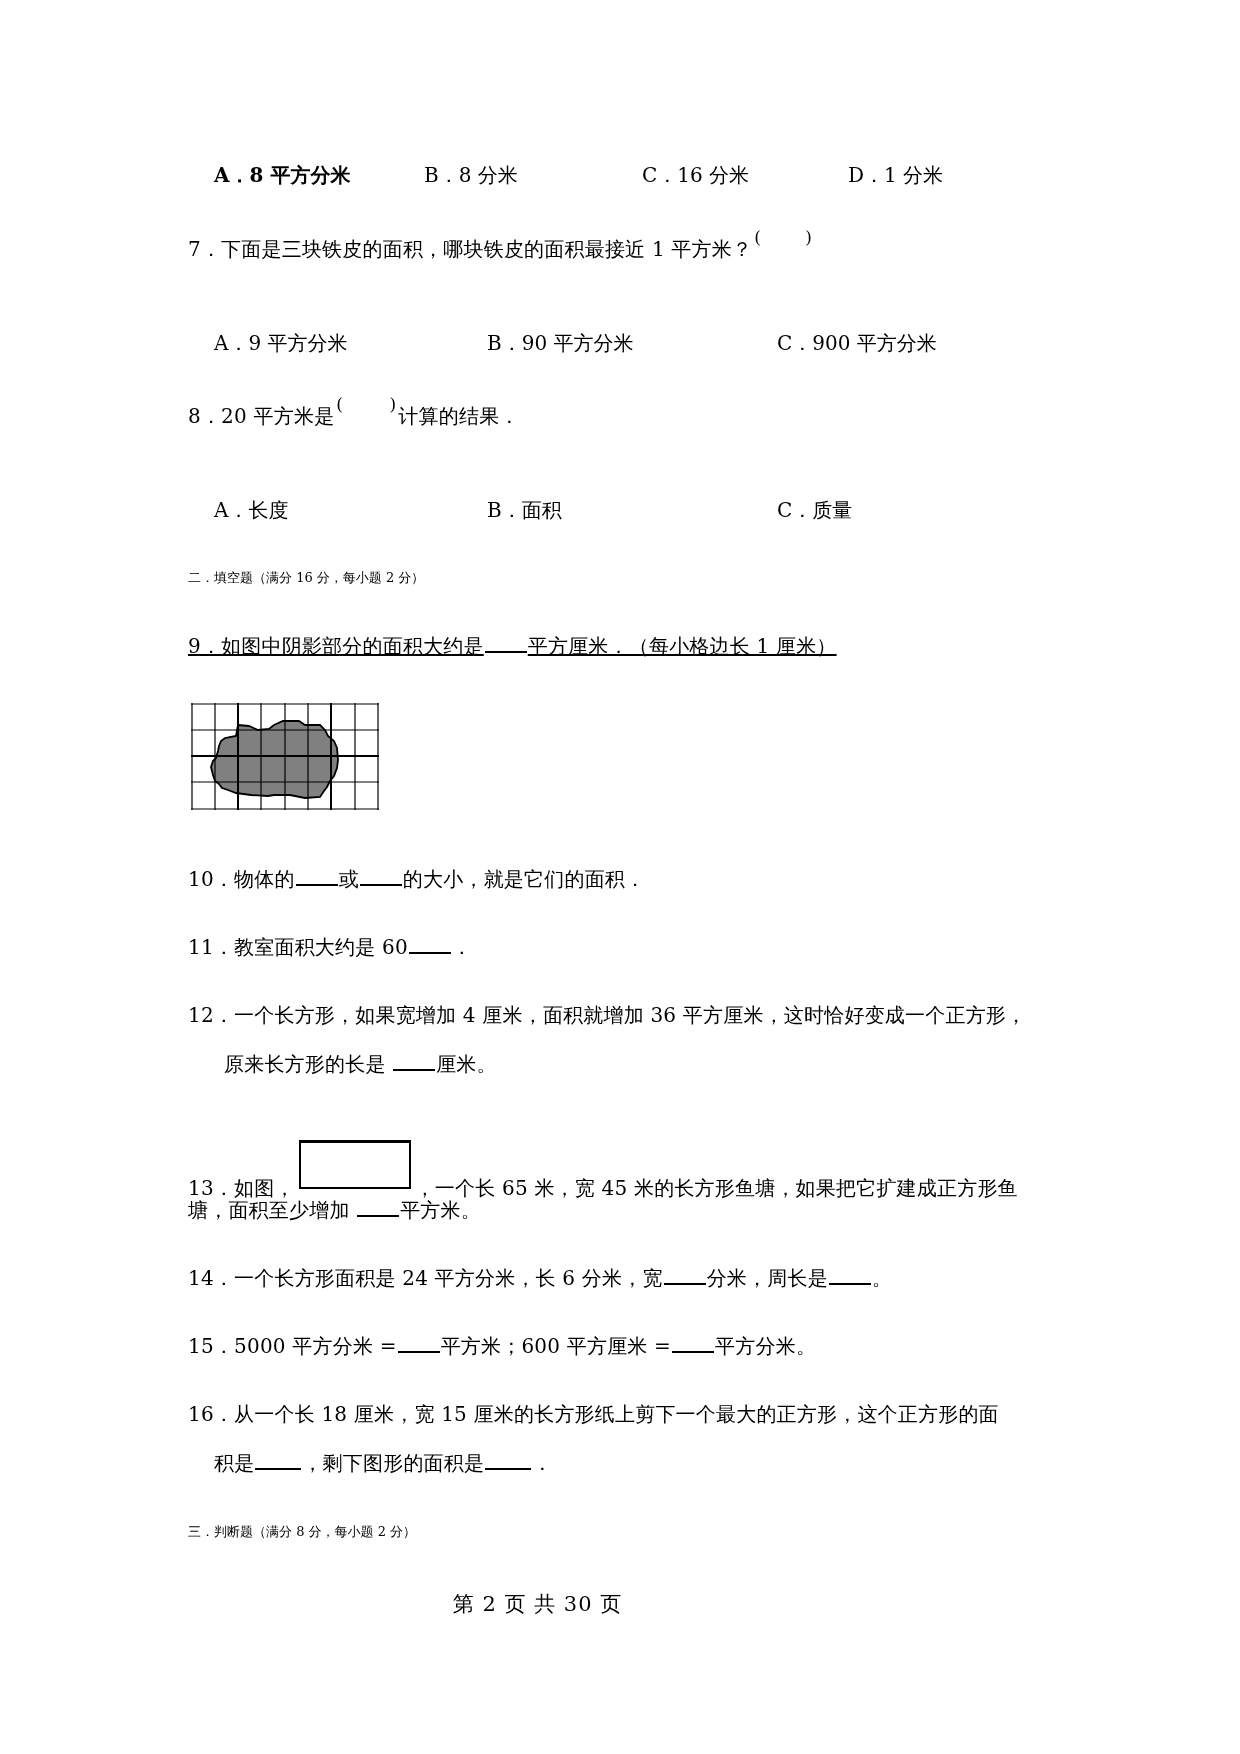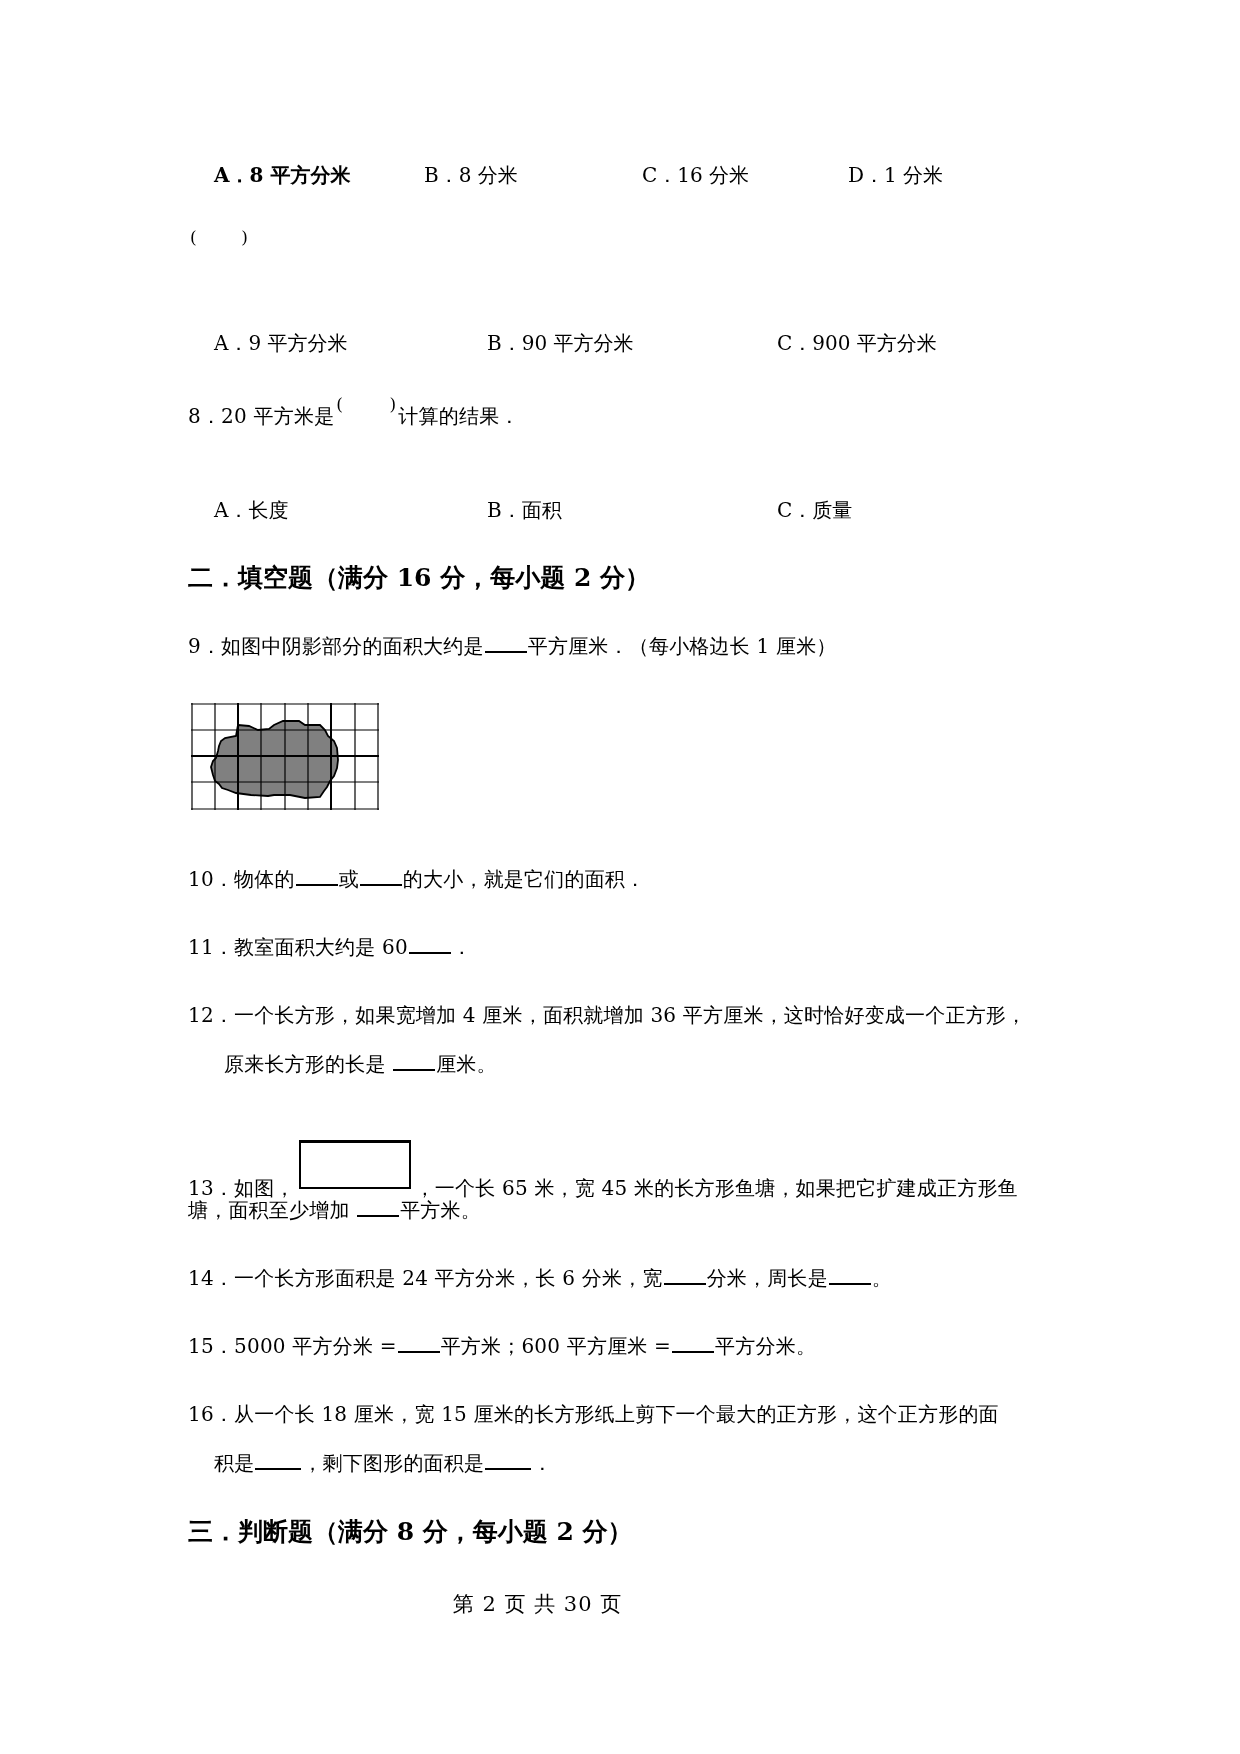--- a/index.html
+++ b/index.html
@@ -48,23 +48,23 @@
     .paren .pl, .paren .pr {
       position: absolute;
       top: -12px;
       font-size: 17px;
     }
     .paren .pl { left: 2px; }
     .paren .pr { right: 2px; }
     .section {
       position: absolute;
       left: 188px;
-      font-size: 25px;
+      font-size: 13px;
       line-height: 26px;
-      font-weight: bold;
+      font-weight: normal;
       white-space: nowrap;
     }
     .grid-fig {
       position: absolute;
       left: 191px;
       top: 703px;
     }
     .rect-fig {
       display: inline-block;
       width: 108px;
@@ -90,40 +90,40 @@
 <body>
 
 <div>
   <span class="opt" style="left:214px; top:162px;font-weight:bold;">A．8 平方分米</span>
   <span class="opt" style="left:424px; top:162px;">B．8 分米</span>
   <span class="opt" style="left:642px; top:162px;">C．16 分米</span>
   <span class="opt" style="left:848px; top:162px;">D．1 分米</span>
 </div>
 
 <div class="line" style="top:236px;">
-  <span class="paren"><span class="pl">(</span><span class="pr">)</span></span>
+  <span>7．下面是三块铁皮的面积，哪块铁皮的面积最接近 1 平方米？</span><span class="paren"><span class="pl">(</span><span class="pr">)</span></span>
 </div>
 <div>
   <span class="opt" style="left:214px; top:330px;">A．9 平方分米</span>
   <span class="opt" style="left:487px; top:330px;">B．90 平方分米</span>
   <span class="opt" style="left:777px; top:330px;">C．900 平方分米</span>
 </div>
 
 <div class="line" style="top:403px;">
   <span>8．20 平方米是</span><span class="paren" style="width:64px;"><span class="pl">(</span><span class="pr">)</span></span><span>计算的结果．</span>
 </div>
 <div>
   <span class="opt" style="left:214px; top:497px;">A．长度</span>
   <span class="opt" style="left:487px; top:497px;">B．面积</span>
   <span class="opt" style="left:777px; top:497px;">C．质量</span>
 </div>
 
 <div class="section" style="top:565px;">二．填空题（满分 16 分，每小题 2 分）</div>
 
-<div class="line" style="top:633px;">
+<div class="line" style="top:633px;text-decoration:underline;">
   <span>9．如图中阴影部分的面积大约是</span><span class="blank"></span><span>平方厘米．（每小格边长 1 厘米）</span>
 </div>
 
 <div class="grid-fig">
   <svg width="188" height="107" viewBox="0 0 188 107" xmlns="http://www.w3.org/2000/svg">
     <rect x="0" y="0" width="188" height="107" fill="#ffffff"></rect>
 
     <path d="
       M47,22 L58,23 L67,27 L78,26 L83,22 L92,18 L108,18 L114,22 L129,22 L134,27 L137,33 L143,38 L146,45 L147,57 L146,65 L143,73 L139,78 L136,84 L133,88 L129,94 L114,95 L99,92 L83,92 L77,93 L60,92 L45,90 L37,87 L31,85 L28,81 L24,78 L22,72 L20,64 L22,58 L25,55 L27,48 L28,43 L30,38 L34,35 L45,33 Z" fill="#808080" stroke="#000" stroke-width="1.8"></path>
 

